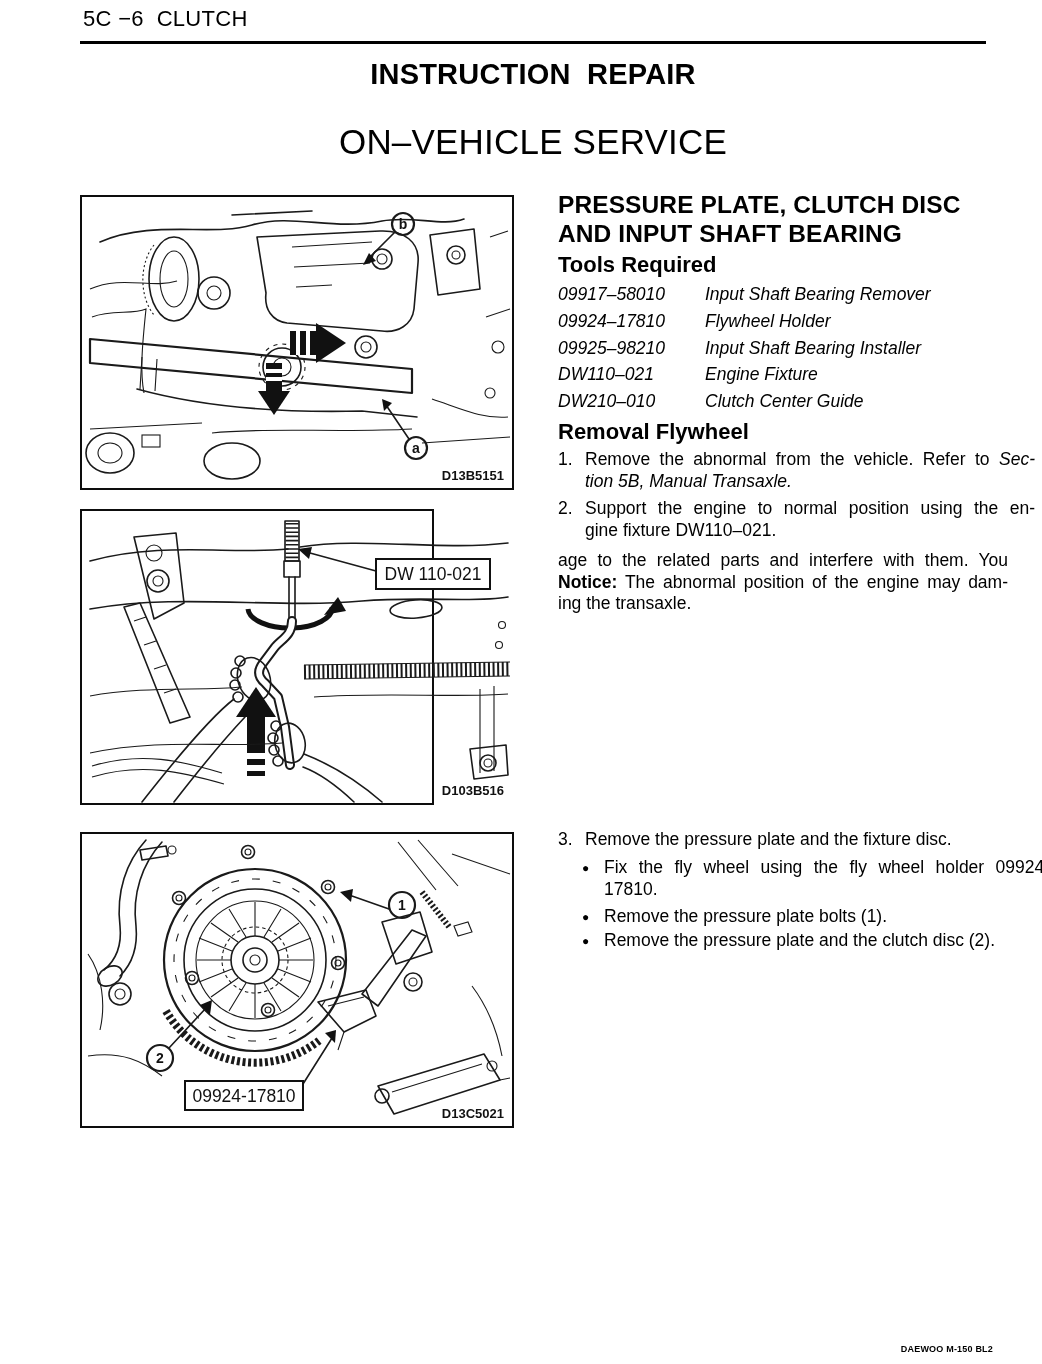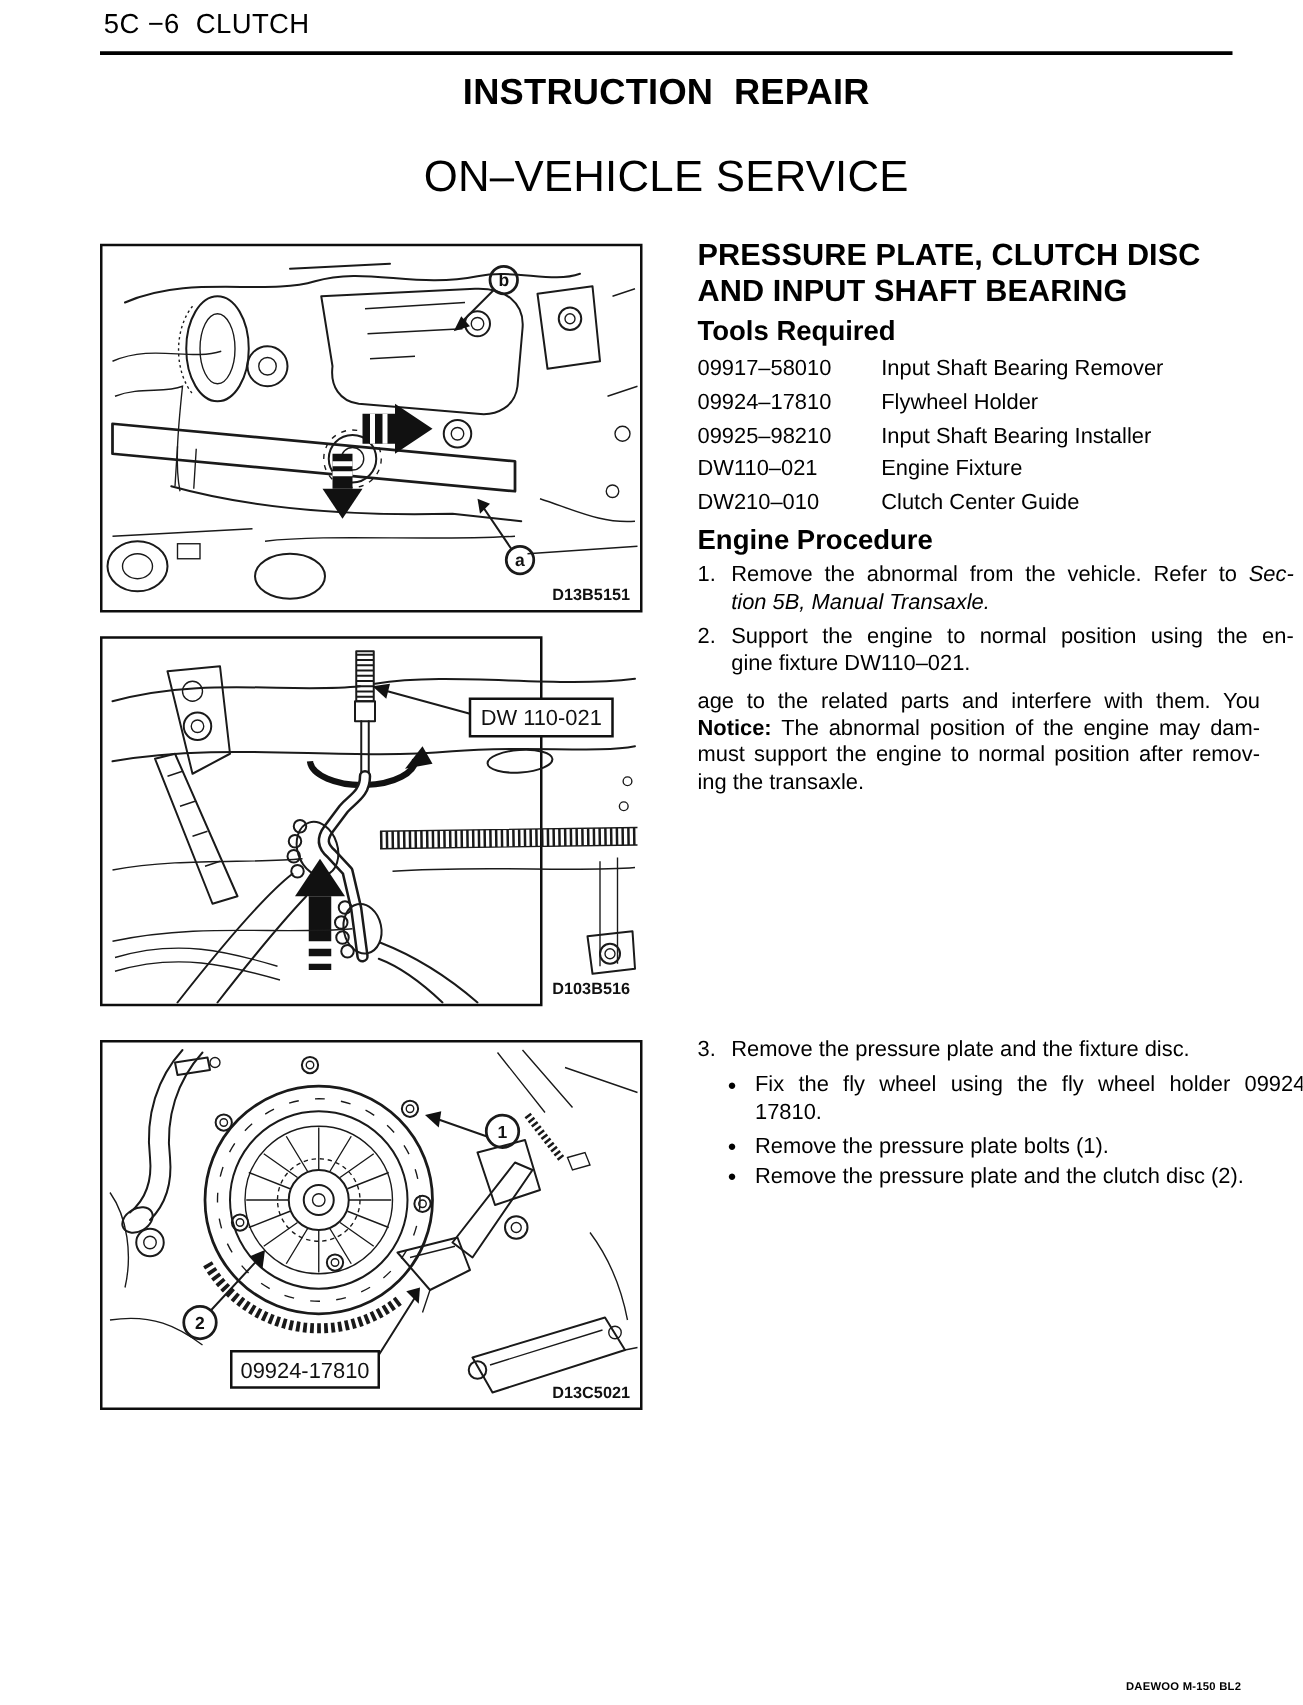--- a/index.html
+++ b/index.html
@@ -27,21 +27,21 @@
   .wht{fill:#fff;}
   .fig-code{font-weight:bold;font-size:13px;fill:#111;}
   .callout-txt{font-weight:bold;font-size:14px;fill:#111;}
   .boxlbl{font-size:17.5px;fill:#111;}
   
   .rcol{left:558px;width:450px;}
   .sec-title{top:190px;font-size:24.5px;font-weight:bold;line-height:29px;letter-spacing:.1px;}
   .h3{font-size:22px;font-weight:bold;}
   .tools-hd{top:252px;}
   .tools{top:281px;font-size:17.5px;line-height:26.8px;}
-  .tool-row{display:grid;grid-template-columns:147px 1fr;}
+  .tool-row{display:grid;grid-template-columns:147px 1fr;font-style:italic;}
   .removal-hd{top:419px;}
   .bodytext{font-size:17.5px;line-height:22.4px;}
   .step{padding-left:27px;}
   .step .num{position:absolute;left:0;top:0;}
   .jl{text-align:justify;text-align-last:justify;}
   .it{font-style:italic;}
   .step1{top:448px;}
   .step2{top:497px;}
   .notice{top:550px;line-height:21.6px;font-size:17.5px;}
   .step3{top:828px;}
@@ -292,38 +292,37 @@
   <div class="tool-row">
     <span>DW110–021</span>
     <span>Engine Fixture</span>
   </div>
   <div class="tool-row">
     <span>DW210–010</span>
     <span>Clutch Center Guide</span>
   </div>
 </div>
 
-<div class="abs rcol h3 removal-hd">Engine Procedure</div>
+<div class="abs rcol h3 removal-hd">Removal Flywheel</div>
 
 <div class="abs rcol bodytext step step1">
   <span class="num">1.</span>
   <div class="jl"><span>Remove the abnormal from the vehicle. Refer to </span><span class="it">Sec-</span></div>
   <div class="it">tion 5B, Manual Transaxle.</div>
 </div>
 
 <div class="abs rcol bodytext step step2">
   <span class="num">2.</span>
   <div class="jl">Support the engine to normal position using the en-</div>
   <div>gine fixture DW110–021.</div>
 </div>
 
 <div class="abs rcol notice">
   <div class="jl">age to the related parts and interfere with them. You</div>
   <div class="jl"><b>Notice:</b> <span>The abnormal position of the engine may dam-</span></div>
-  <div class="jl">must support the engine to normal position after remov-</div>
   <div>ing the transaxle.</div>
 </div>
 
 <div class="abs rcol bodytext step step3">
   <span class="num">3.</span>
   <div>Remove the pressure plate and the fixture disc.</div>
 </div>
 
 <div class="abs rcol bodytext bullet bullet1">
   <span class="dot">●</span>

